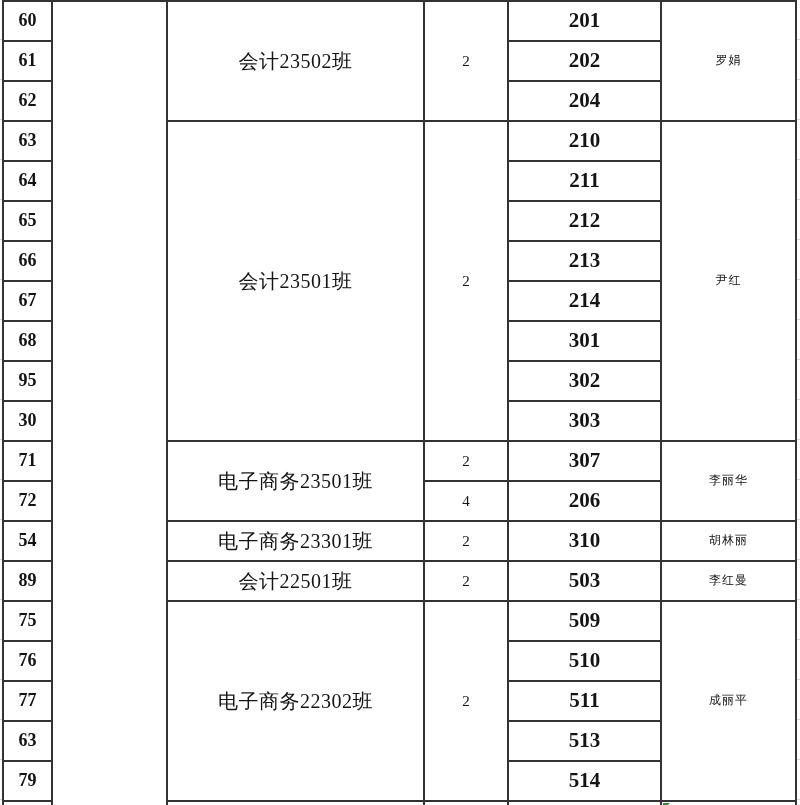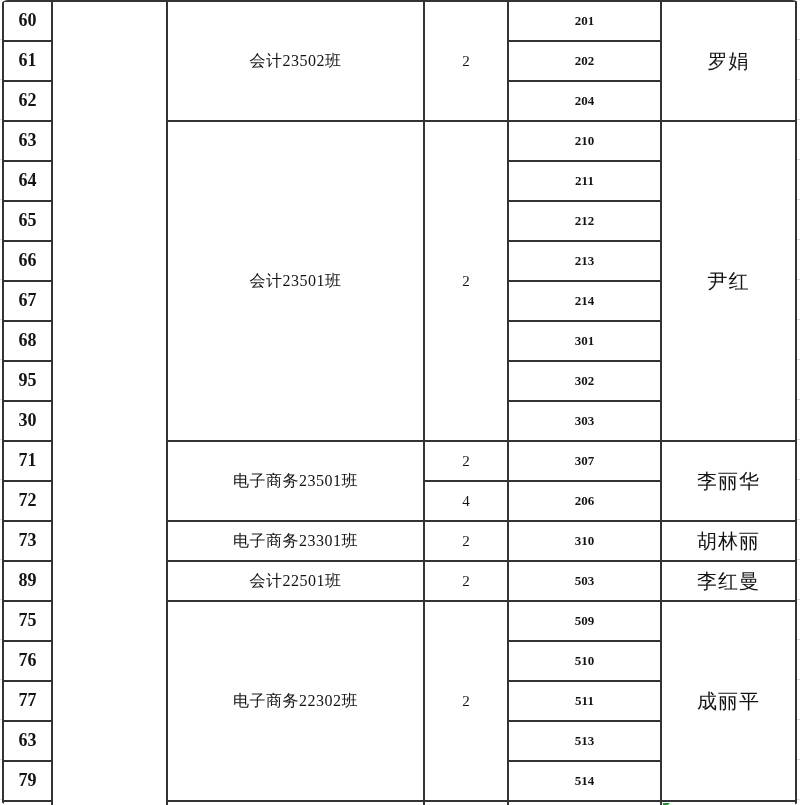--- a/index.html
+++ b/index.html
@@ -1,39 +1,39 @@
 <!DOCTYPE html>
 <html><head>
 <meta charset="utf-8">
 <style>
   html,body{margin:0;padding:0;background:#ffffff;}
   #viewport{
     position:relative;width:800px;height:805px;background:#ffffff;overflow:hidden;
-    font-family:"Liberation Serif","DejaVu Serif",serif;color:#141414;border-radius:8px;
+    font-family:"Liberation Serif","DejaVu Serif",serif;color:#141414;
   }
   
   .edge-strip{position:absolute;top:0;height:805px;
     background:repeating-linear-gradient(to bottom,transparent 0px,transparent 39px,#d7d7d7 39px,#d7d7d7 40px);}
   #left-strip{left:0;width:3px;}
   #right-strip{left:795px;width:5px;}
 
   table#grid{position:absolute;left:2px;top:0;border-collapse:collapse;table-layout:fixed;width:793px;}
   #grid td{
     border:2px solid #333333;padding:0;margin:0;text-align:center;vertical-align:middle;
     overflow:hidden;position:relative;background:#ffffff;line-height:1.1;
   }
   #grid tr{height:40px;}
   #grid tr.partial{height:5px;}
   #grid tr.partial td{border-bottom:none;}
   td.num{font-weight:bold;font-size:18px;}
   td.spacer{border-top:none;border-bottom:none;}
-  td.class-cell{font-size:16px;letter-spacing:0.5px;}
+  td.class-cell{font-size:20px;letter-spacing:0.5px;}
   td.count-cell{font-size:15px;}
-  td.room-cell{font-size:13px;font-weight:bold;border-right-color:#8f8f8f;}
-  td.teacher-cell{font-size:20px;border-left-color:#8f8f8f;letter-spacing:1px;}
+  td.room-cell{font-size:21px;font-weight:bold;border-right-color:#8f8f8f;}
+  td.teacher-cell{font-size:12px;border-left-color:#8f8f8f;letter-spacing:1px;}
   .err-tri{position:absolute;left:1px;top:1px;width:0;height:0;
     border-top:7px solid #1f9632;border-right:7px solid transparent;}
 </style>
 </head>
 <body>
 
 <div id="viewport">
   <div id="left-strip" class="edge-strip"></div>
   <div id="right-strip" class="edge-strip"></div>
 
@@ -104,21 +104,21 @@
           <td class="count-cell" rowspan="1">2</td>
           <td class="room-cell">307</td>
           <td class="teacher-cell" rowspan="2">李丽华</td>
         </tr>
         <tr>
           <td class="num">72</td>
           <td class="count-cell" rowspan="1">4</td>
           <td class="room-cell">206</td>
         </tr>
         <tr>
-          <td class="num">73</td>
+          <td class="num">54</td>
           <td class="class-cell" rowspan="1">电子商务23301班</td>
           <td class="count-cell" rowspan="1">2</td>
           <td class="room-cell">310</td>
           <td class="teacher-cell" rowspan="1">胡林丽</td>
         </tr>
         <tr>
           <td class="num">89</td>
           <td class="class-cell" rowspan="1">会计22501班</td>
           <td class="count-cell" rowspan="1">2</td>
           <td class="room-cell">503</td>

